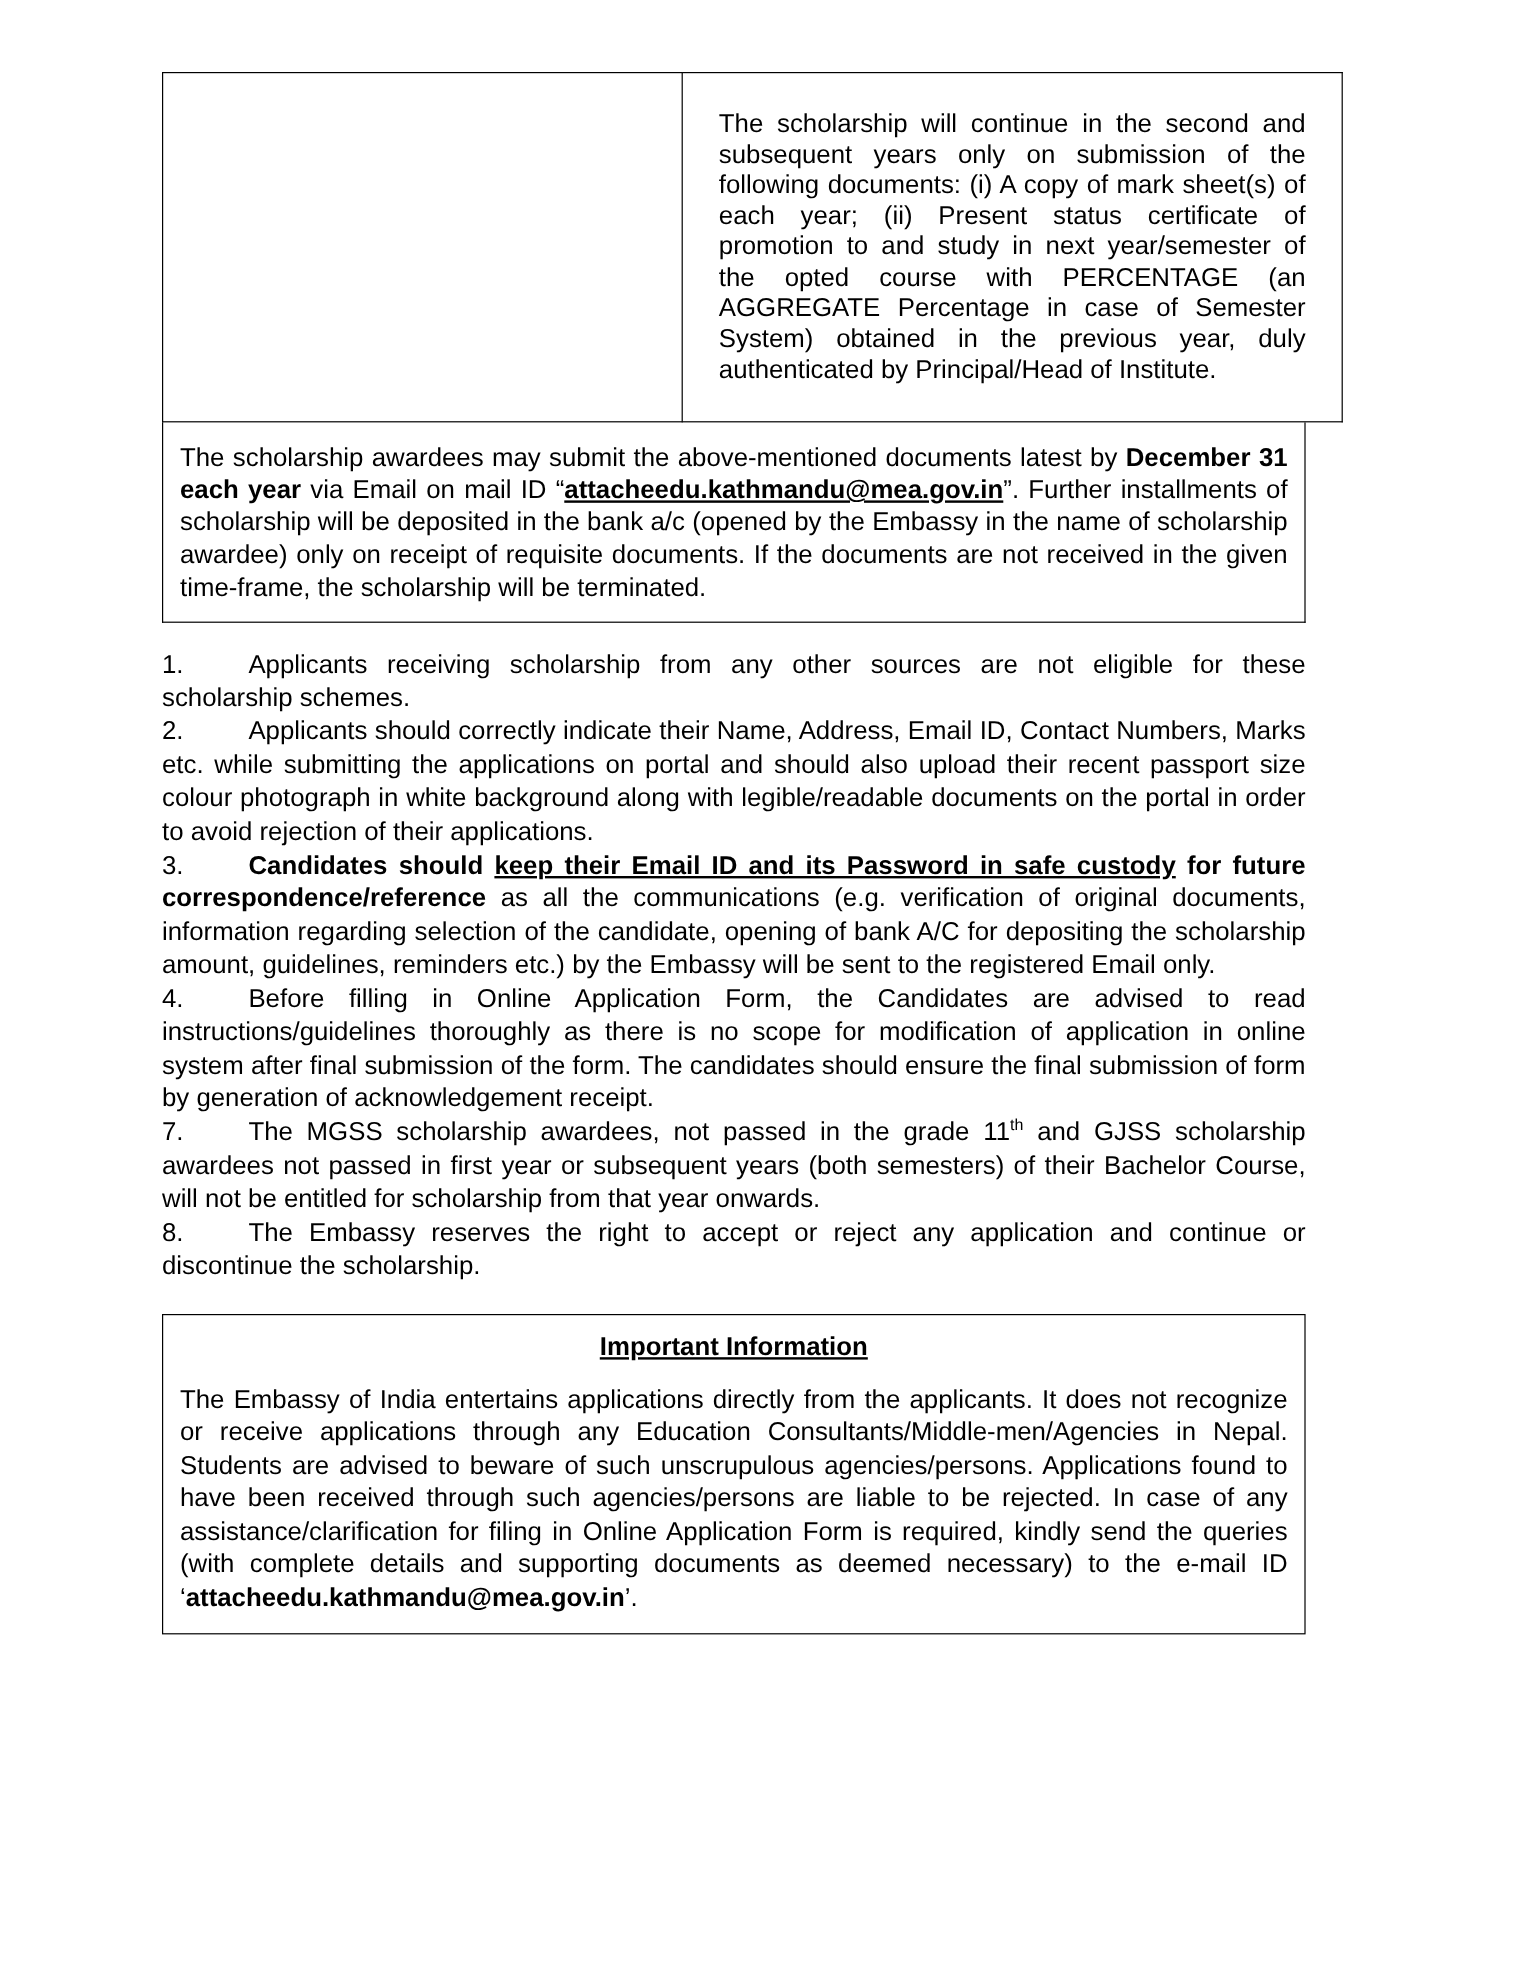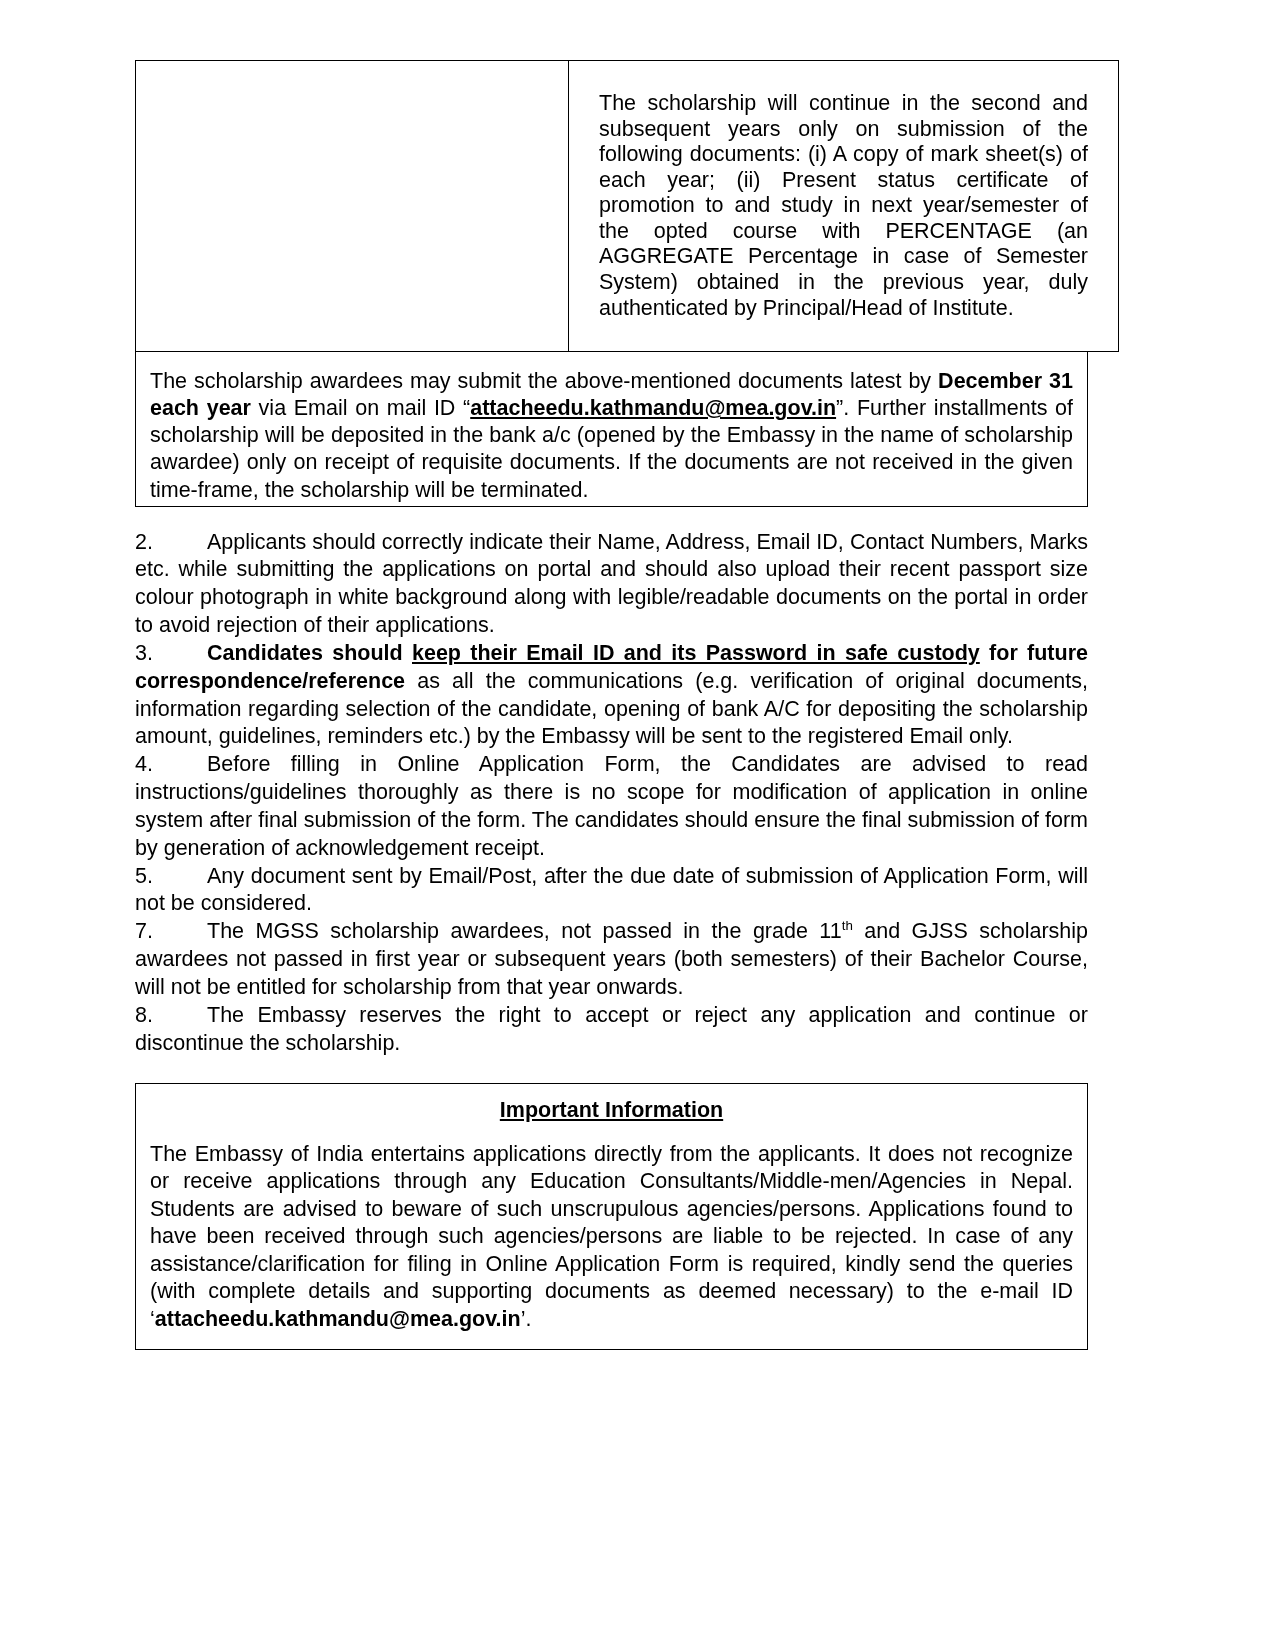--- a/index.html
+++ b/index.html
@@ -55,21 +55,21 @@
     text-align: justify;
     text-justify: inter-word;
   }
 
   
   .box-wide {
     width: 953px;
     border: 1px solid #000000;
     border-top: none;
     box-sizing: border-box;
-    padding: 16px 14px 2px 14px;
+    padding: 16px 14px 14px 14px;
     font-size: 21.5px;
     line-height: 1.26;
   }
   .box-wide p {
     margin: 0;
     text-align: justify;
     text-justify: inter-word;
   }
 
   
@@ -138,28 +138,28 @@
     </tbody>
   </table>
 
   <div class="box-wide">
     <p class="just"><span>The scholarship awardees may submit the above-mentioned documents latest by </span><b>December 31 each year</b><span> via Email on mail ID “</span><b><u>attacheedu.kathmandu@mea.gov.in</u></b><span>”. Further installments of scholarship will be deposited in the bank a/c (opened by the Embassy in the name of scholarship awardee) only on receipt of requisite documents. If the documents are not received in the given time-frame, the scholarship will be terminated.</span></p>
   </div>
 
   <div class="note-block">
 
 
+    <p class="note-item"><span class="num">1.</span><span>Applicants receiving scholarship from any other sources are not eligible for these scholarship schemes.</span></p>
 
     <p class="note-item"><span class="num">2.</span><span>Applicants should correctly indicate their Name, Address, Email ID, Contact Numbers, Marks etc. while submitting the applications on portal and should also upload their recent passport size colour photograph in white background along with legible/readable documents on the portal in order to avoid rejection of their applications.</span></p>
 
     <p class="note-item"><span class="num">3.</span><b>Candidates should </b><b><u>keep their Email ID and its Password in safe custody</u></b><b> for future correspondence/reference</b><span> as all the communications (e.g. verification of original documents, information regarding selection of the candidate, opening of bank A/C for depositing the scholarship amount, guidelines, reminders etc.) by the Embassy will be sent to the registered Email only.</span></p>
 
     <p class="note-item"><span class="num">4.</span><span>Before filling in Online Application Form, the Candidates are advised to read instructions/guidelines thoroughly as there is no scope for modification of application in online system after final submission of the form. The candidates should ensure the final submission of form by generation of acknowledgement receipt.</span></p>
 
-    <p class="note-item"><span class="num">5.</span><span>Any document sent by Email/Post, after the due date of submission of Application Form, will not be considered.</span></p>
 
 
     <p class="note-item"><span class="num">7.</span><span>The MGSS scholarship awardees, not passed in the grade 11</span><sup>th</sup><span> and GJSS scholarship awardees not passed in first year or subsequent years (both semesters) of their Bachelor Course, will not be entitled for scholarship from that year onwards.</span></p>
 
     <p class="note-item"><span class="num">8.</span><span>The Embassy reserves the right to accept or reject any application and continue or discontinue the scholarship.</span></p>
 
   </div>
 
   <div class="info-box">
     <p class="info-heading">Important Information</p>

